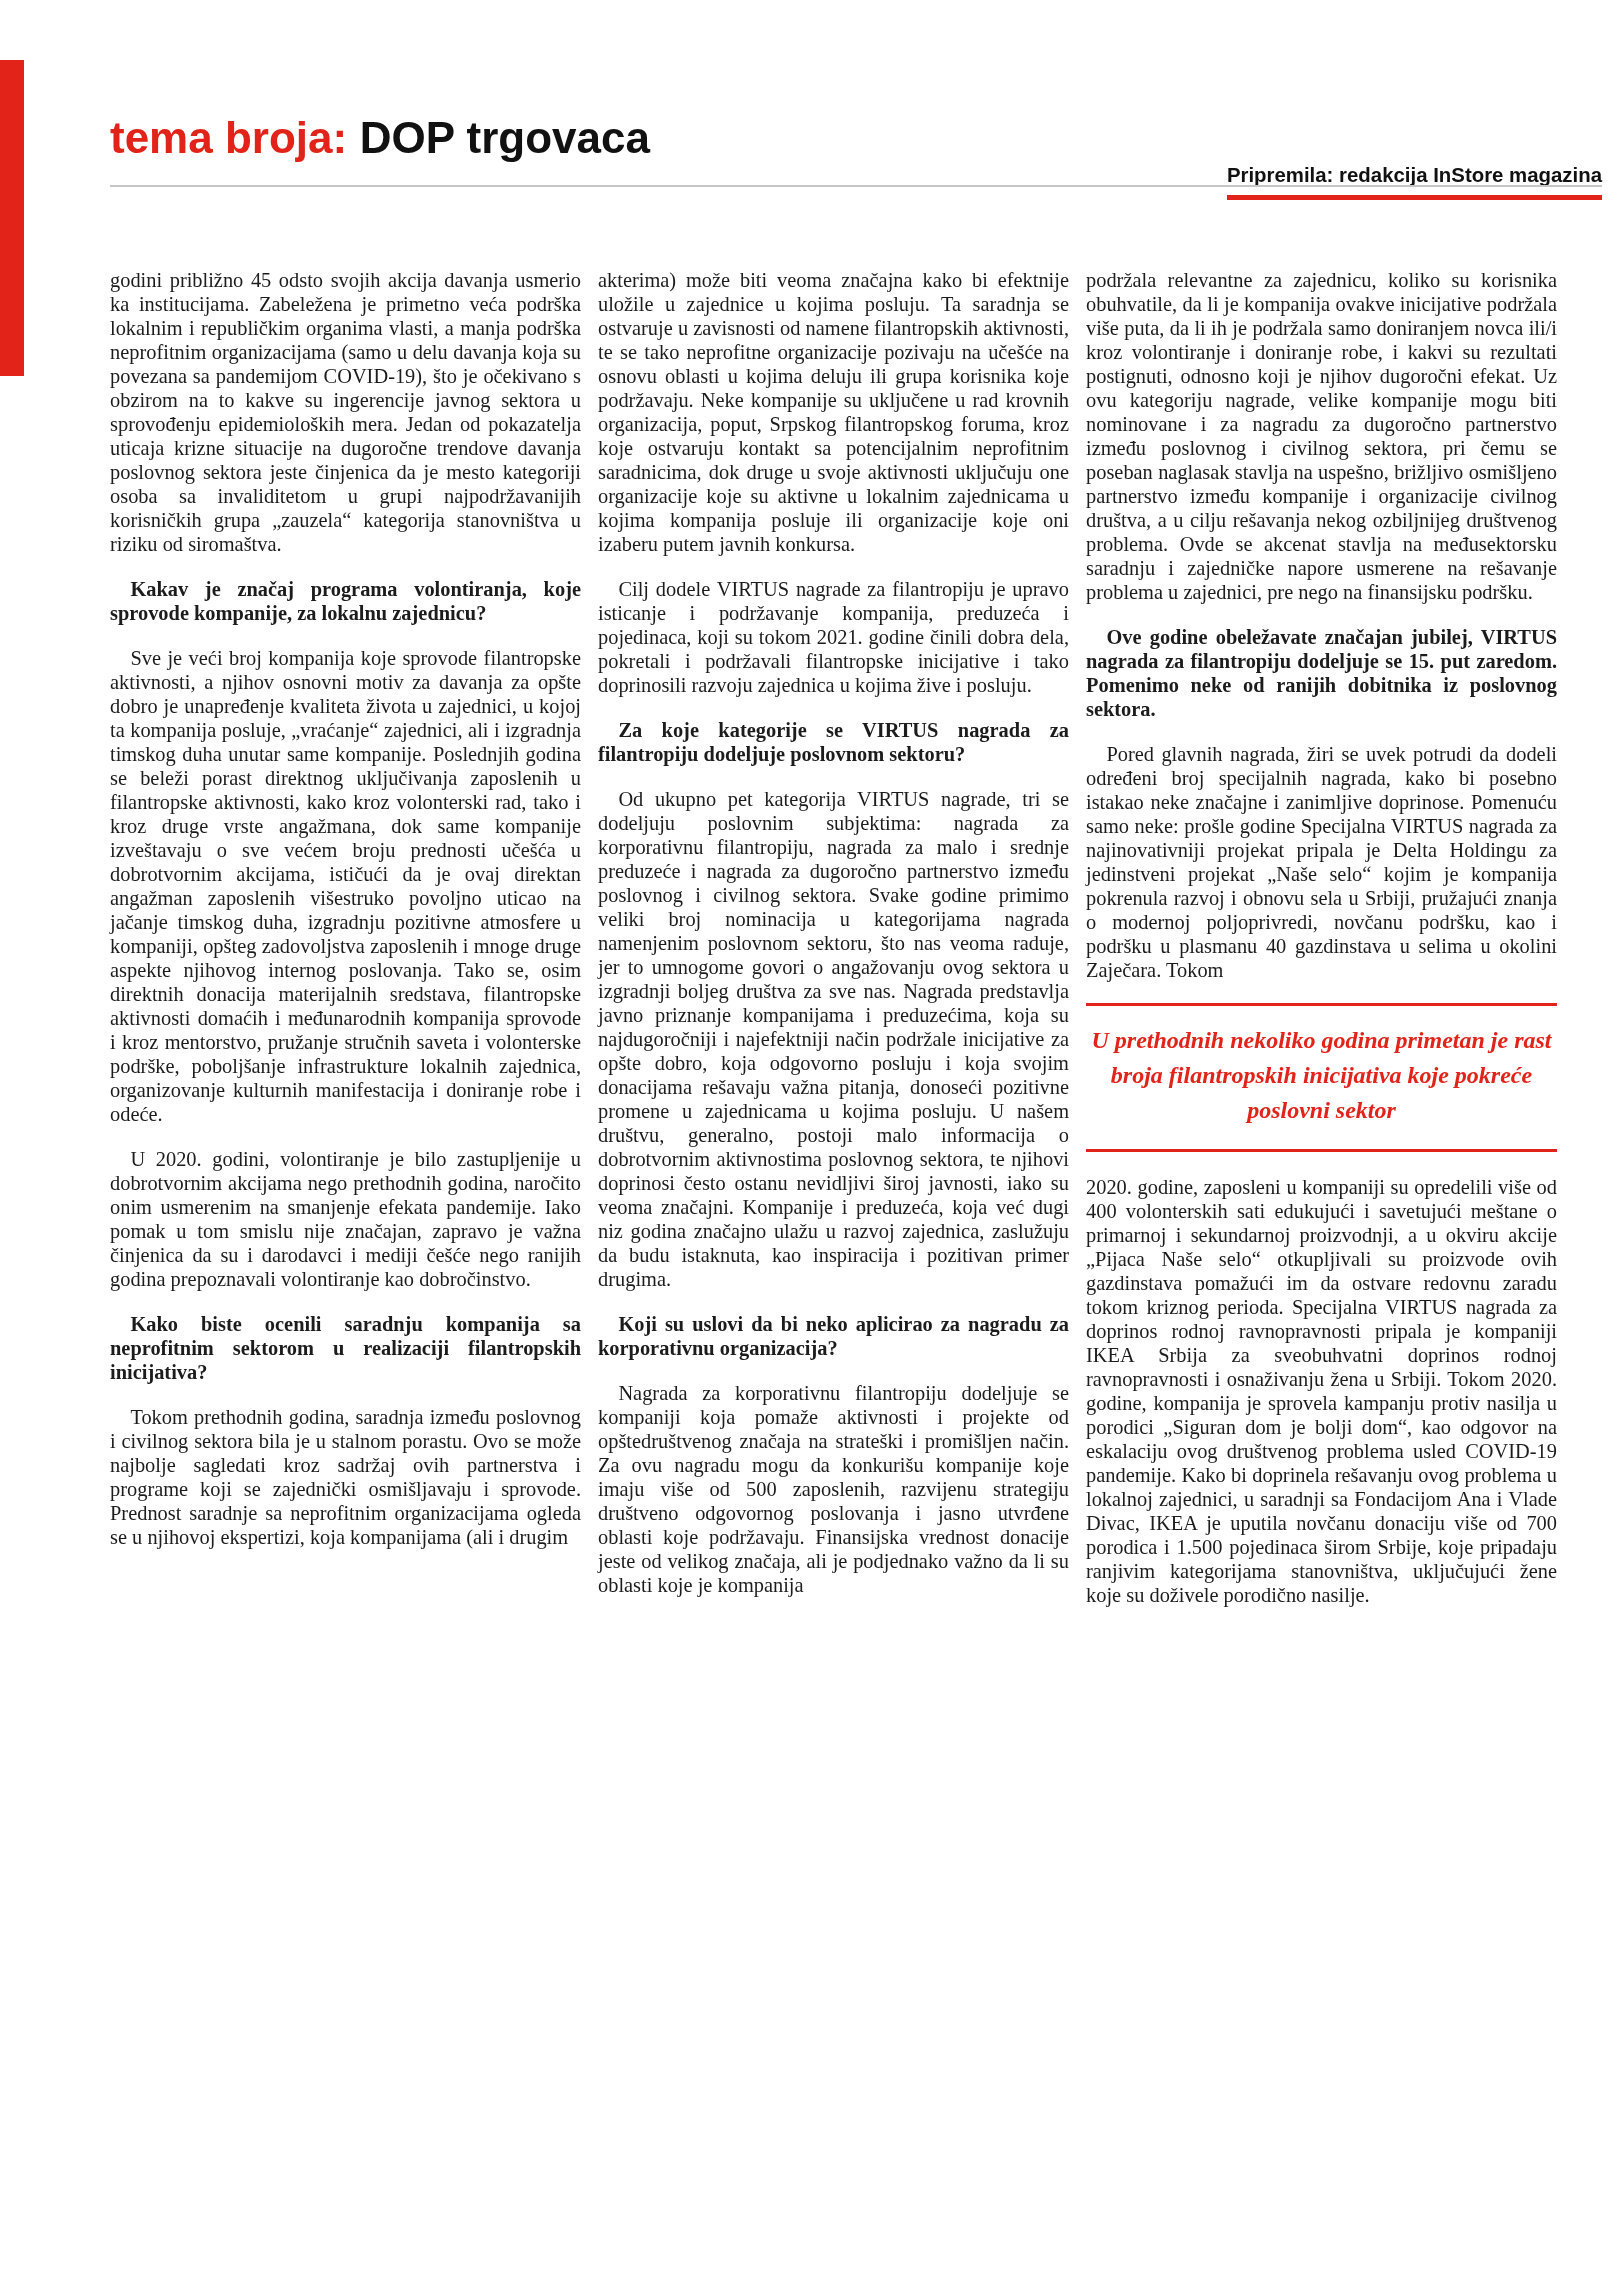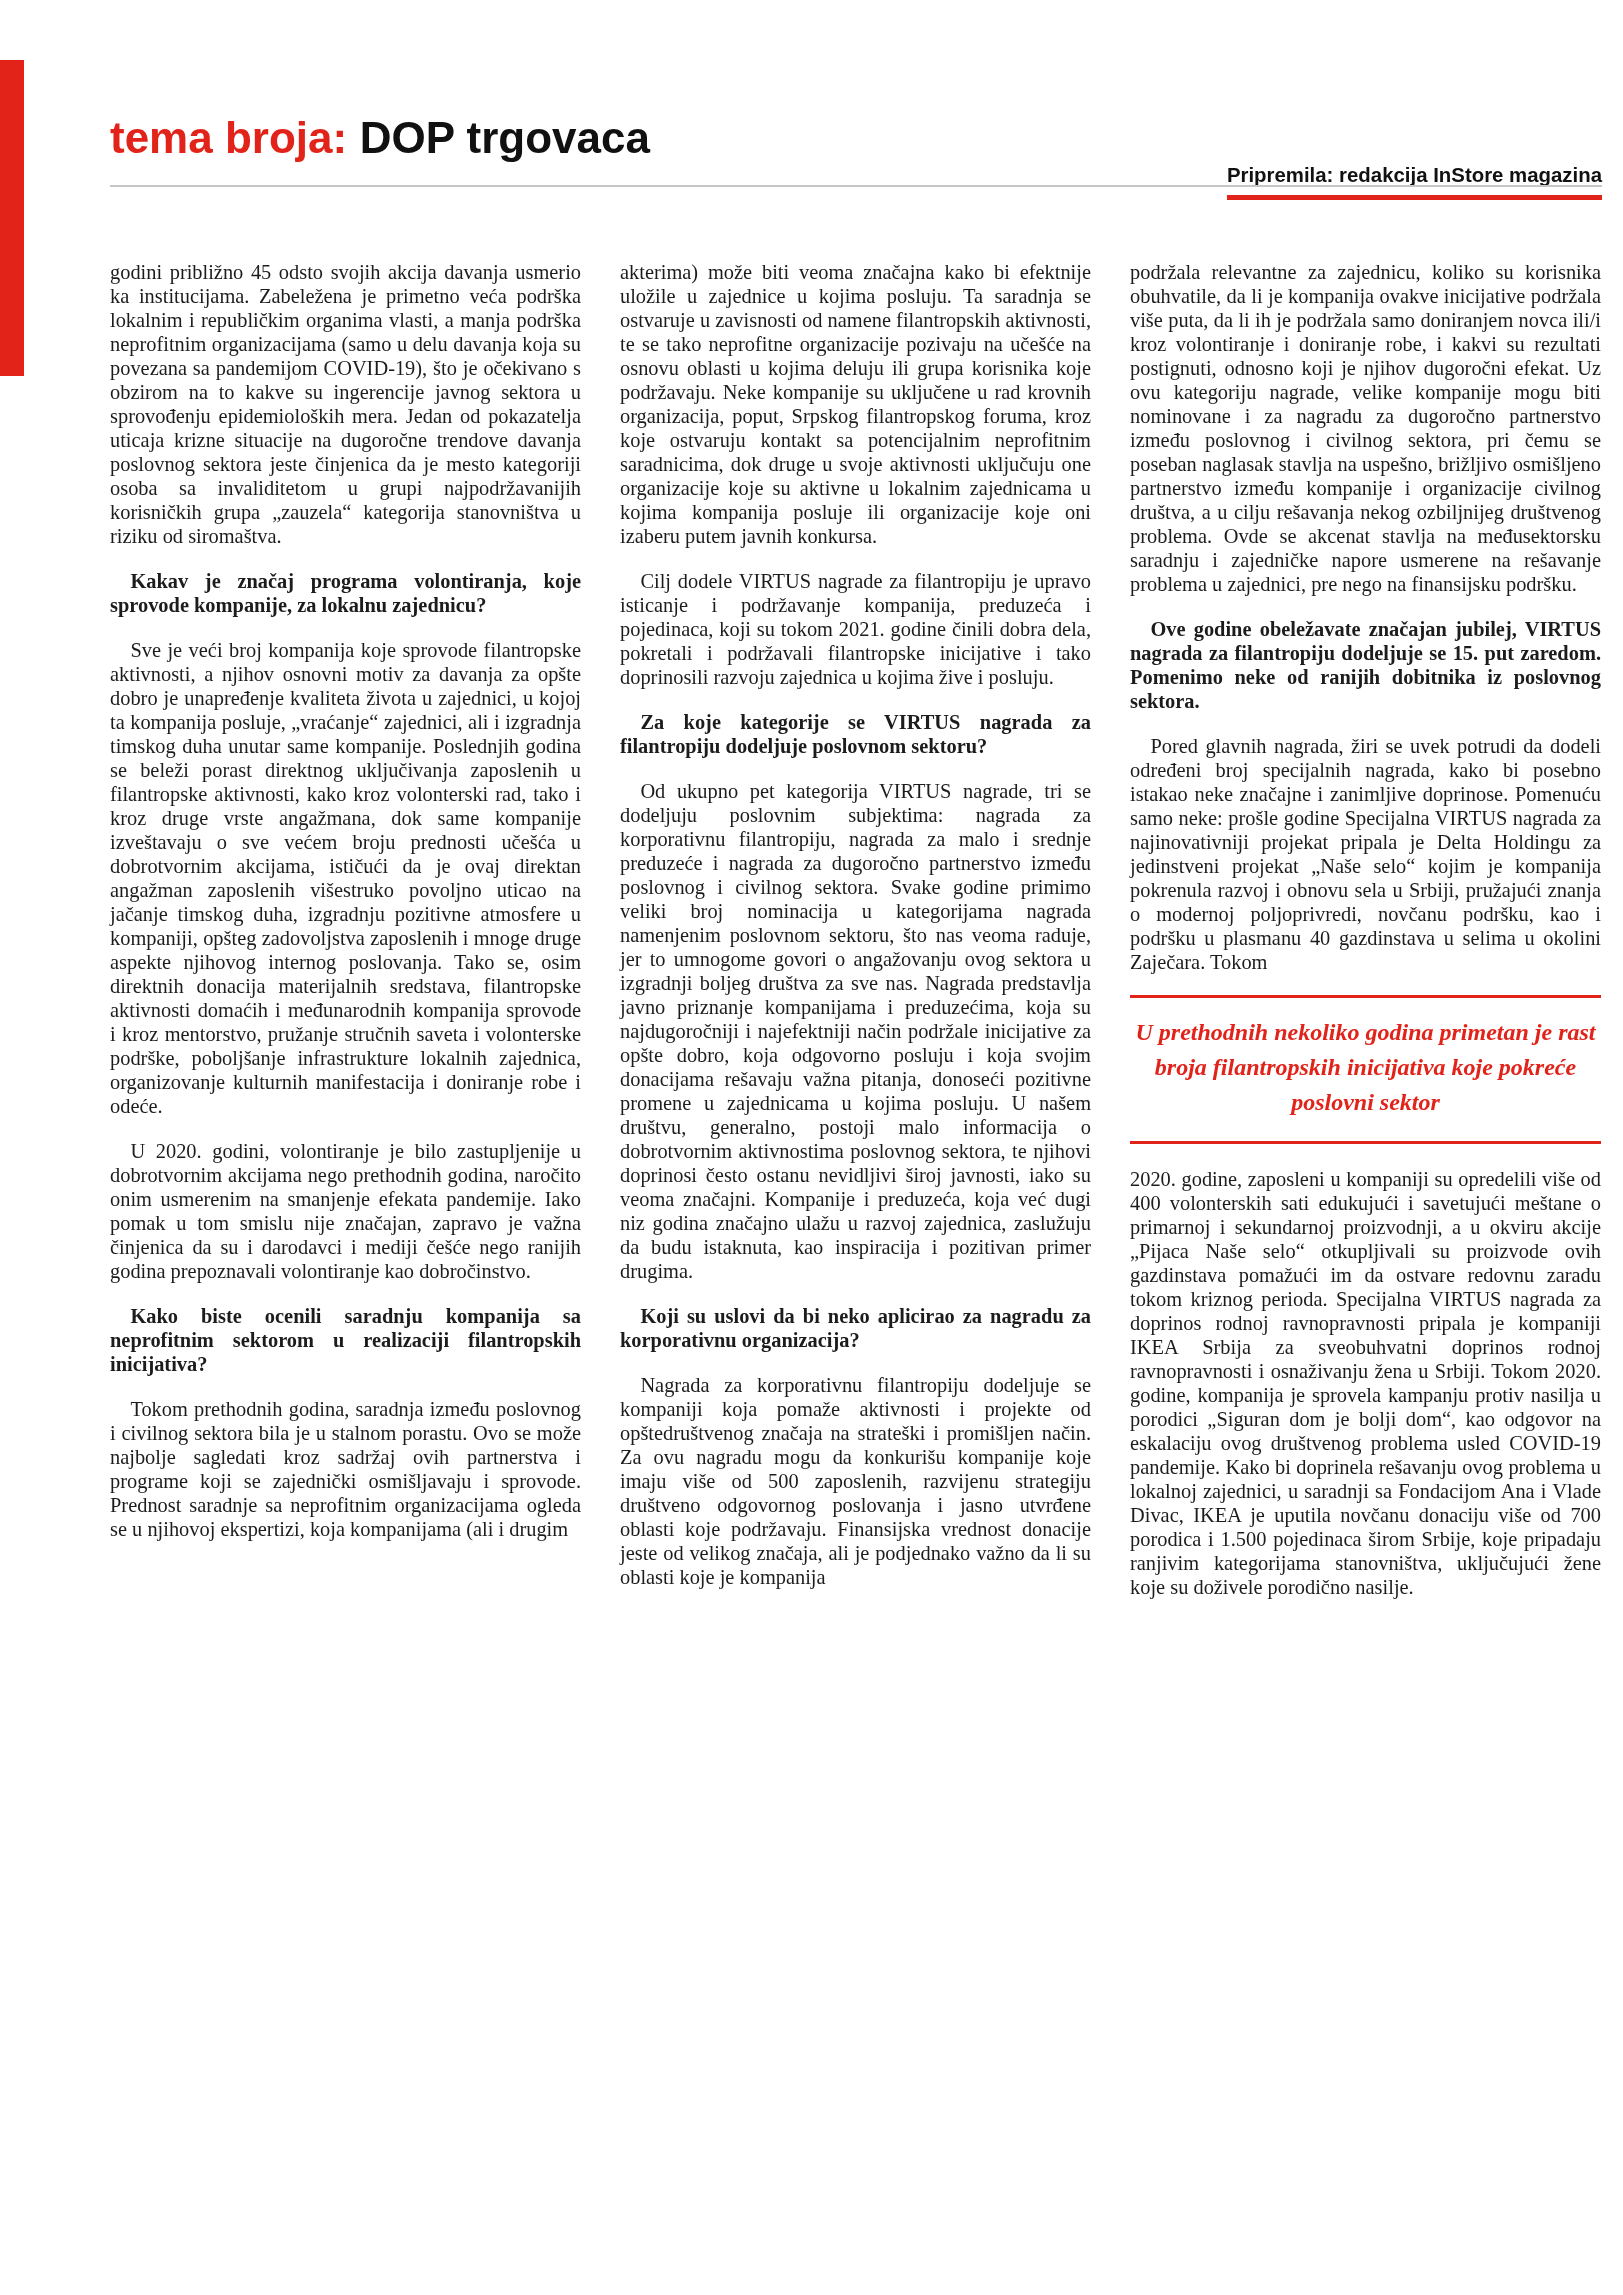--- a/index.html
+++ b/index.html
@@ -54,24 +54,24 @@
   }
   .header-rule{
     position:absolute;
     left:110px; right:21px; top:185px;
     height:1.6px;
     background:#c6c6c6;
   }
   
   .article{
     position:absolute;
-    left:110px; top:260px;
+    left:110px; top:268px;
     width:1492px;
     display:flex;
-    gap:39px;
+    gap:17px;
   }
   .col{
     width:471px;
     font-size:20.4px;
     line-height:24px;
     text-align:justify;
     hyphens:auto;
   }
   .para{margin:0 0 21px 0;}
   .para.indent{text-indent:20.4px;}

